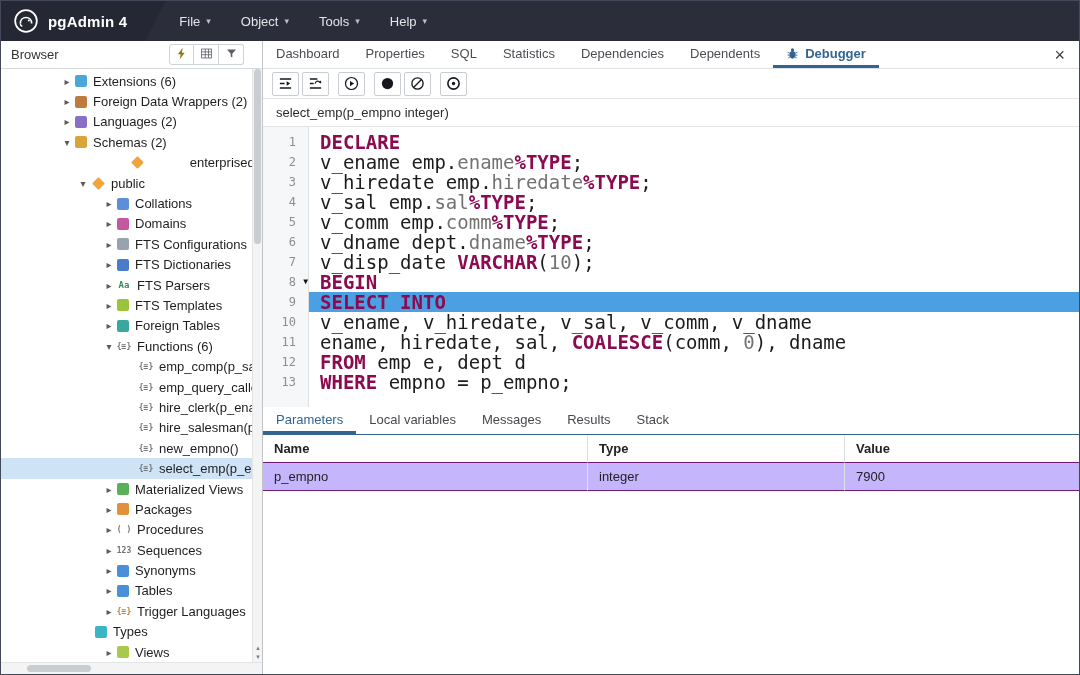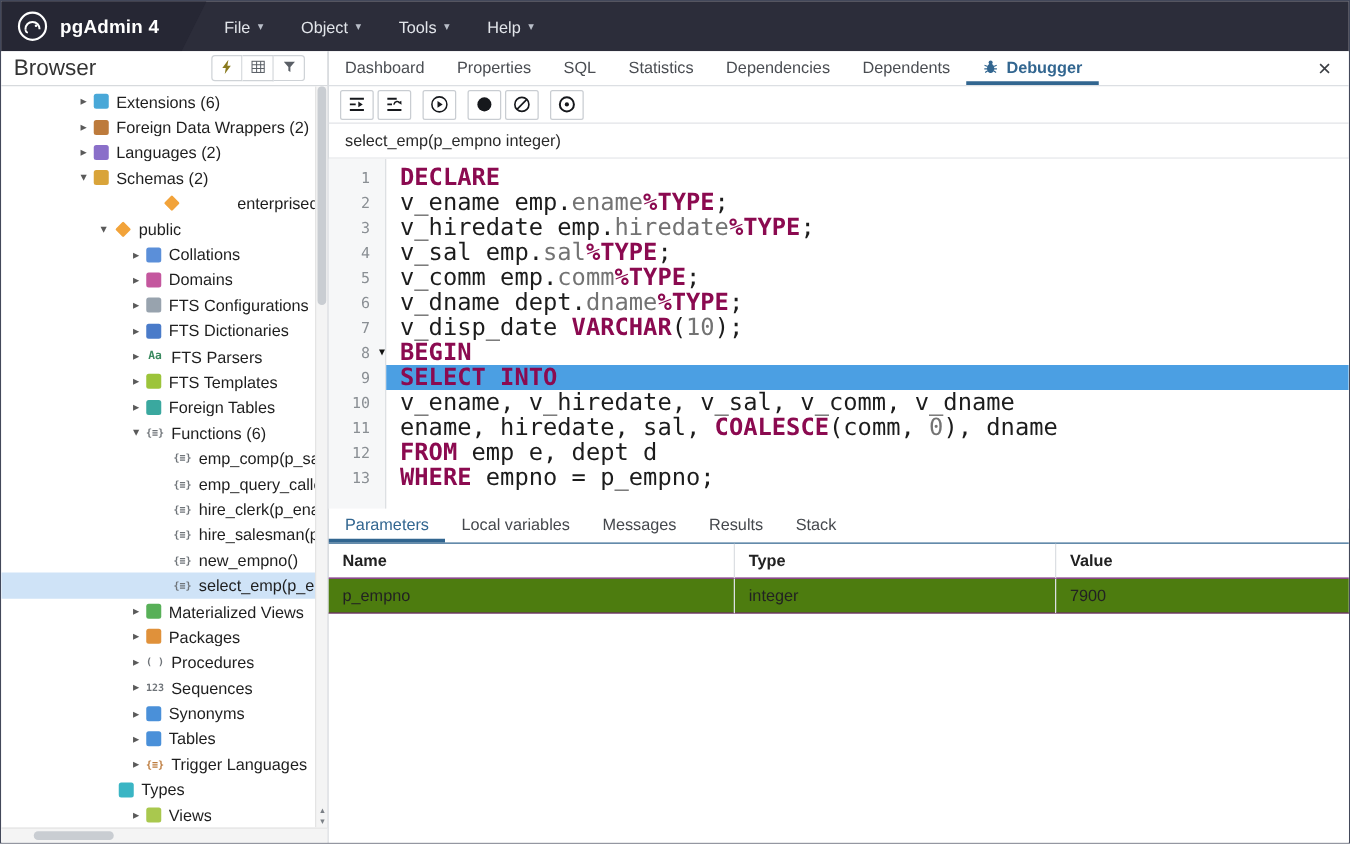--- a/index.html
+++ b/index.html
@@ -15,21 +15,21 @@
   .menus{display:flex;gap:30px;margin-left:14px;}
   .menu-item{display:flex;align-items:center;gap:6px;font-size:13px;color:#e2e5ea;cursor:pointer;}
   .caret{font-size:9px;color:#b9bec8;}
 
   
   .content{flex:1;display:flex;min-height:0;}
 
   
   .sidebar{width:262px;flex:none;border-right:1px solid #bfc4c9;display:flex;flex-direction:column;background:#fff;}
   .sidebar-header{height:28px;flex:none;border-bottom:1px solid #d7dadd;display:flex;align-items:center;padding:0 10px;}
-  .sidebar-title{font-size:18px;color:#333;}
+  .sidebar-title{font-size:13px;color:#333;}
   .browser-toolbar{margin-left:auto;display:flex;margin-right:8px;}
   .btool{width:25px;height:21px;background:#fff;border:1px solid #cfd3d7;border-left:none;display:flex;align-items:center;justify-content:center;cursor:pointer;}
   .btool:first-child{border-left:1px solid #cfd3d7;border-radius:3px 0 0 3px;}
   .btool:last-child{border-radius:0 3px 3px 0;}
   .tree{flex:1;position:relative;overflow:hidden;padding-top:2px;}
   .trow{height:20.4px;display:flex;align-items:center;font-size:13px;color:#1e1e1e;cursor:pointer;white-space:nowrap;overflow:hidden;}
   .trow.sel{background:#cfe3f7;}
   .chev{width:16px;flex:none;font-size:10px;color:#5a5a5a;text-align:center;}
   .tlabel{overflow:hidden;}
   .ticon{width:12px;height:12px;border-radius:2px;margin-right:6px;flex:none;display:inline-flex;align-items:center;justify-content:center;}
@@ -89,21 +89,21 @@
 
   .btabbar{height:28px;flex:none;display:flex;border-bottom:1px solid #326690;}
   .btab{padding:0 13px;display:flex;align-items:center;font-size:13px;color:#45484d;cursor:pointer;border-bottom:3px solid transparent;}
   .btab.active{color:#326690;border-bottom-color:#326690;}
 
   .ptable{flex:none;font-size:13px;}
   .prow{display:grid;grid-template-columns:325px 257px 1fr;}
   .pcell{padding:6px 11px;border-bottom:1px solid #701a75;border-right:1px solid #dcdfe3;color:#222;overflow:hidden;white-space:nowrap;}
   .pcell:last-child{border-right:none;}
   .phead .pcell{font-weight:bold;}
-  .prow.data{background:#4d7c0f;}
+  .prow.data{background:#c4b5fd;}
   .filler{flex:1;background:#fff;}
 </style>
 </head>
 <body>
 
 <div class="window">
 
   <div class="titlebar">
     <div class="brand">
       <span style="display:flex;">

